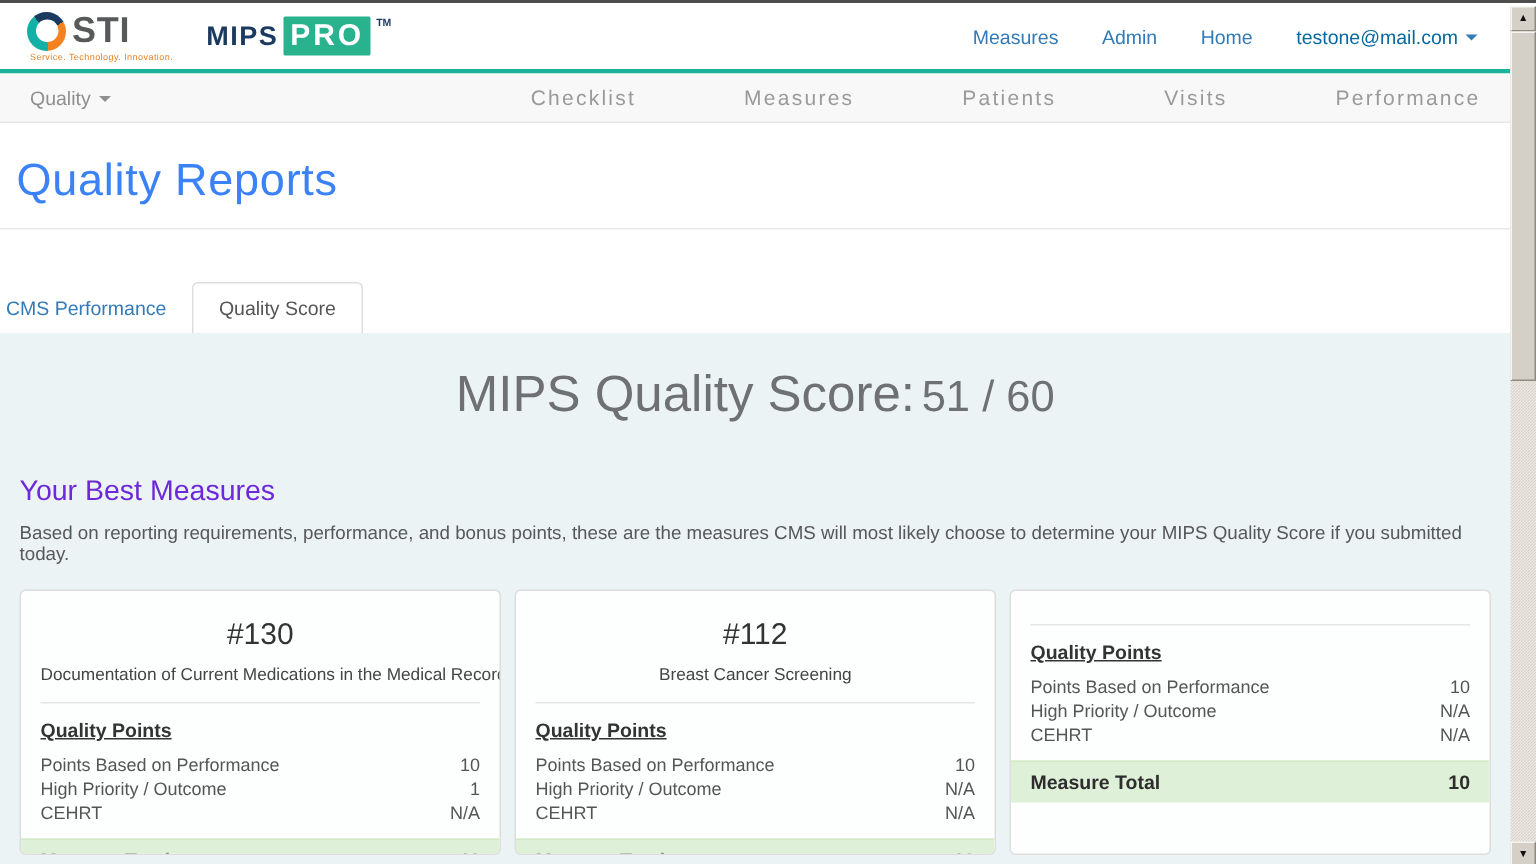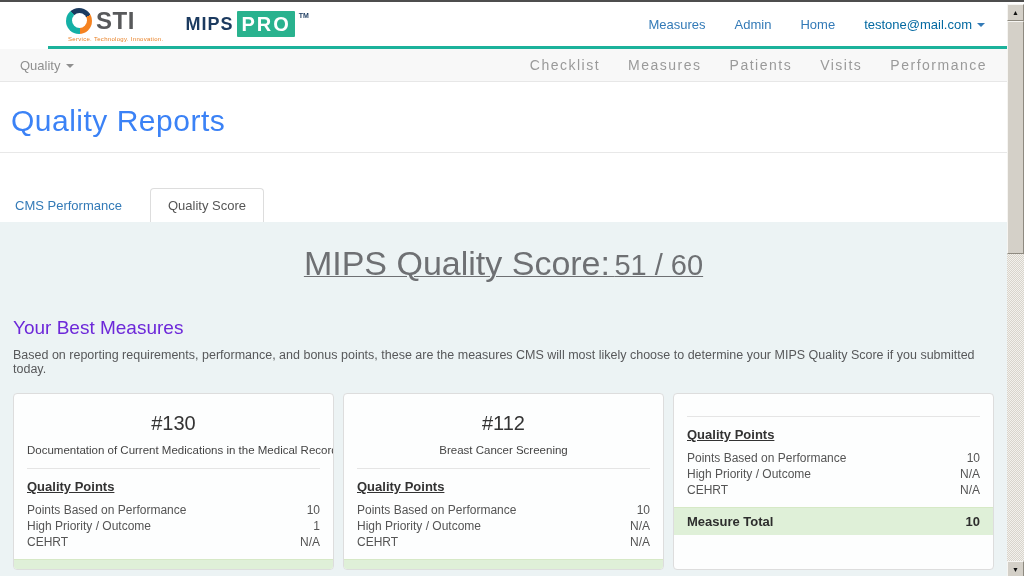--- a/index.html
+++ b/index.html
@@ -7,21 +7,21 @@
   body {
     font-family: "Liberation Sans", "DejaVu Sans", sans-serif;
     background: #fff;
   }
   .window { position: relative; width: 1024px; height: 576px; border-top: 2px solid #4d4d4d; overflow: hidden; }
   .page { width: 1007px; height: 574px; overflow: hidden; background: #fff; }
 
   
   .header {
     height: 47px; display: flex; align-items: center; justify-content: space-between;
-    padding: 0 22px 0 18px; border-bottom: 3px solid #1cb29b; background: #fff; margin-left: 48px;
+    padding: 0 22px 0 18px; border-bottom: 3px solid #1cb29b; background: #fff;
   }
   .brand-group { display: flex; align-items: center; gap: 22px; }
   .sti-logo { display: flex; flex-direction: column; align-items: flex-start; }
   .sti-top { display: flex; align-items: center; gap: 4px; }
   .sti-ring {
     width: 26px; height: 26px; border-radius: 50%;
     background: conic-gradient(from -40deg, #1b3a5f 0 100deg, #f58220 100deg 215deg, #14b0a6 215deg 360deg);
     display: flex; align-items: center; justify-content: center;
   }
   .sti-ring-inner { width: 15px; height: 15px; border-radius: 50%; background: #fff; }
@@ -48,38 +48,38 @@
     height: 33px; background: #f8f8f8; border-bottom: 1px solid #e7e7e7;
     display: flex; align-items: center; justify-content: space-between; padding: 0 20px;
   }
   .subnav-left { display: flex; align-items: center; gap: 6px; color: #8f8f8f; font-size: 13px; cursor: pointer; }
   .caret-gray {
     display: inline-block; width: 0; height: 0;
     border-left: 4px solid transparent; border-right: 4px solid transparent;
     border-top: 4px solid #8f8f8f; margin-top: 2px;
   }
   .subnav-right { display: flex; align-items: center; gap: 28px; }
-  .subnav-right span { color: #9a9a9a; font-size: 14px; letter-spacing: 1.5px; cursor: pointer; }
+  .subnav-right span { color: #9a9a9a; font-size: 14px; letter-spacing: 1.5px; cursor: pointer; margin-left: 44px; }
 
   
   .title-wrap { padding: 22px 11px 14px 11px; border-bottom: 1px solid #e8e8e8; }
   .page-title { font-size: 30px; font-weight: 300; color: #3b82f6; letter-spacing: 0.5px; }
 
   
   .tabs { display: flex; align-items: flex-end; margin-top: 33px; height: 36px; padding-left: 0; }
-  .tab { font-size: 13px; padding: 9px 15px; cursor: pointer; }
+  .tab { font-size: 13px; padding: 9px 4px; cursor: pointer; }
   .tab-link { color: #337ab7; }
   .tab-active {
     background: #fff; border: 1px solid #ddd; border-bottom: none;
     border-radius: 4px 4px 0 0; color: #555; margin-left: 13px; padding: 9px 17px;
   }
 
   
   .content { background: #ecf3f4; height: 358px; padding: 0 13px; overflow: hidden; }
-  .score-heading { text-align: center; padding-top: 22px; color: #6e7073; text-decoration: underline; }
+  .score-heading { text-align: center; padding-top: 22px; color: #6e7073; }
   .score-title { font-size: 34px; font-weight: normal; }
   .score-value { font-size: 29px; }
   .section-title { margin-top: 34px; font-size: 19px; font-weight: normal; color: #6d28d9; }
   .section-subtitle { margin-top: 9px; font-size: 12.5px; color: #57585a; }
 
   .cards { display: flex; gap: 9px; margin-top: 17px; }
   .card {
     flex: 1; background: #fdfefe; border: 1px solid #ddd; border-radius: 4px;
     padding: 10px 13px 12px 13px; height: 177px; overflow: hidden;
   }

